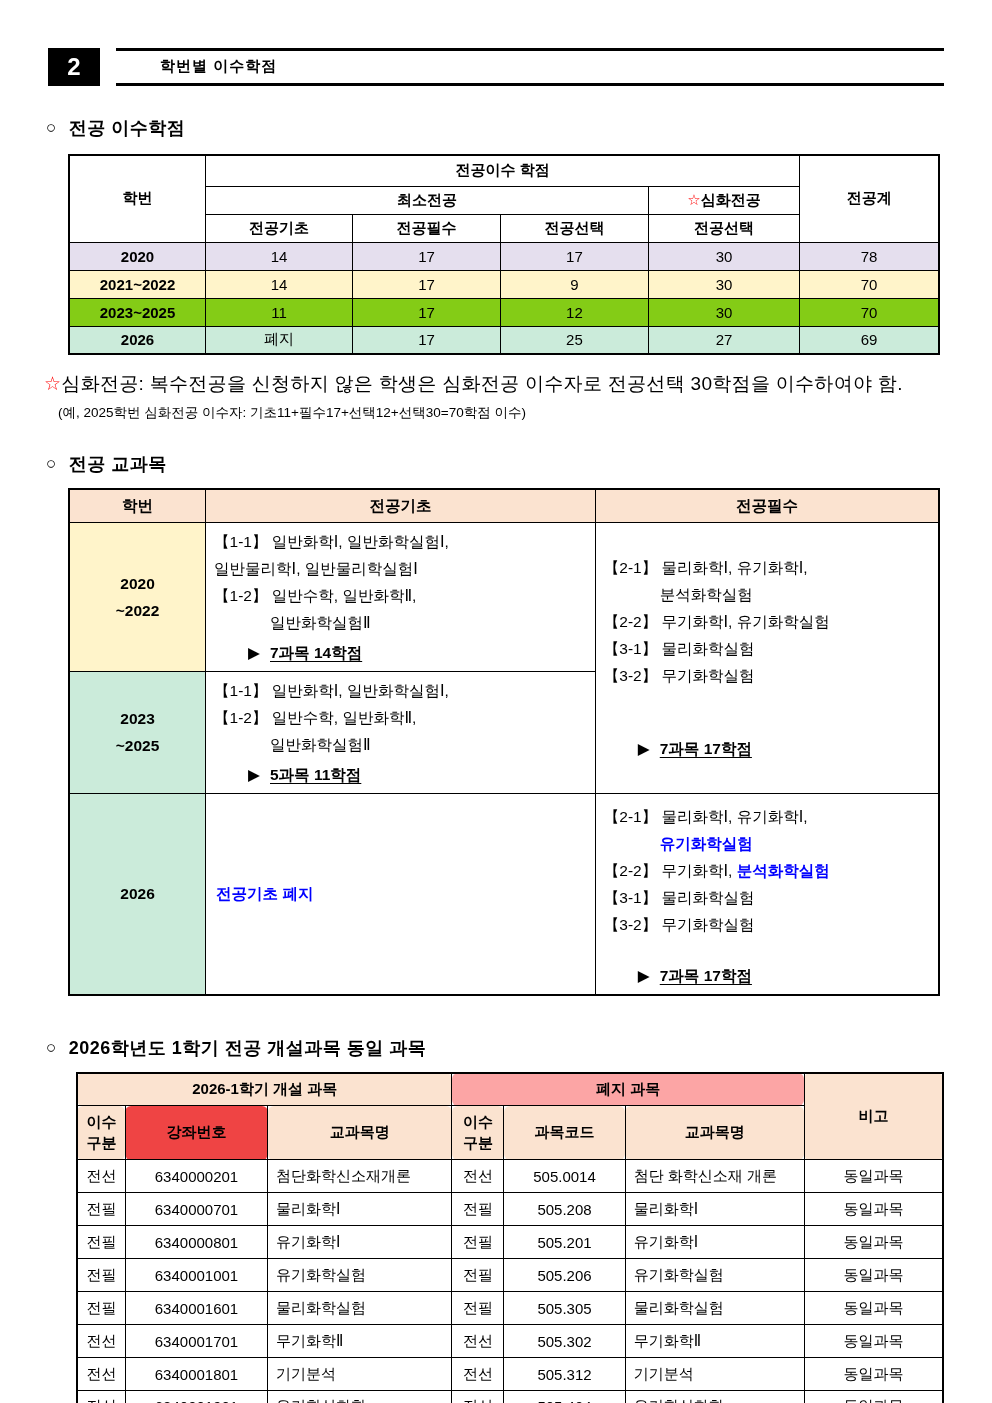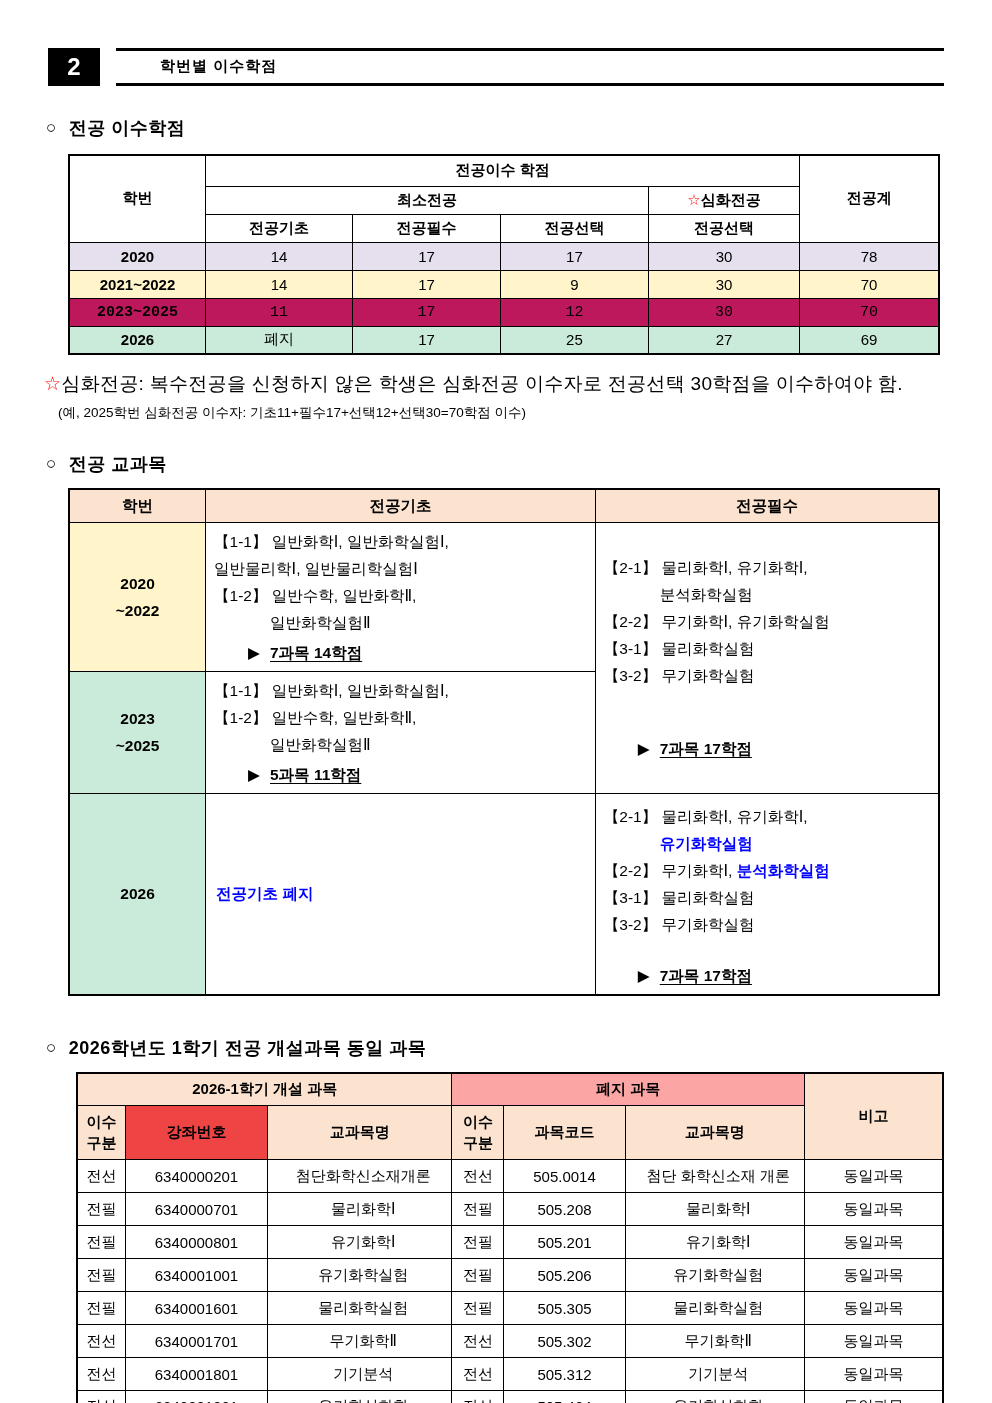--- a/index.html
+++ b/index.html
@@ -51,26 +51,26 @@
   .t2 .ind { padding-left:56px; }
   .t2 .sum { font-weight:bold; padding-left:34px; margin-top:3px; }
   .t2 .sum .utxt { text-decoration:underline; text-underline-offset:3px; }
   .t2 .sum .arrow { margin-right:10px; }
   .t2 .midsum { margin-top:46px; }
   .t2 .latesum { margin-top:24px; }
   .blue { color:#0000FF; font-weight:bold; }
   .t2 td.ban { vertical-align:middle; padding-left:10px; }
   
   .t3 { margin:12px 0 0 76px; width:868px; border:2.5px solid #000; font-size:15px; }
-  .t3 th { font-weight:bold; text-align:center; }
+  .t3 th { font-weight:bold; text-align:center;border-radius:6px; }
   .t3 .hr1 th { height:33px; }
   .t3 .hr2 th { height:54px; }
   .t3 .two-line { white-space:pre-line; line-height:1.35; }
   .t3 tbody td { height:33px; text-align:center; }
-  .t3 tbody td.lname { text-align:center; padding-left:8px; }
+  .t3 tbody td.lname { text-align:left; padding-left:8px; }
 </style>
 </head>
 <body>
 
 <div class="header-row">
   <div class="num-box">2</div>
   <div class="title-rule">학번별 이수학점</div>
 </div>
 
 <div class="section-h">
@@ -114,21 +114,21 @@
         <td>78</td>
       </tr>
       <tr style="background: rgb(255, 244, 202);">
         <td class="rowlabel">2021~2022</td>
         <td>14</td>
         <td>17</td>
         <td>9</td>
         <td>30</td>
         <td>70</td>
       </tr>
-      <tr style="background: #be185d; font-family: Liberation Mono, monospace;">
+      <tr style="background: #84cc16;">
         <td class="rowlabel">2023~2025</td>
         <td>11</td>
         <td>17</td>
         <td>12</td>
         <td>30</td>
         <td>70</td>
       </tr>
       <tr style="background: rgb(203, 235, 218);">
         <td class="rowlabel">2026</td>
         <td>폐지</td>

